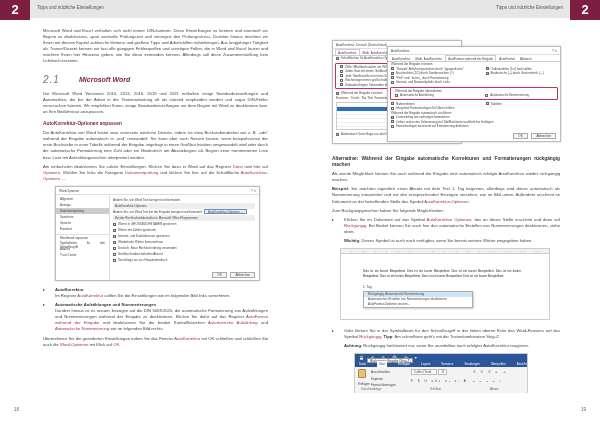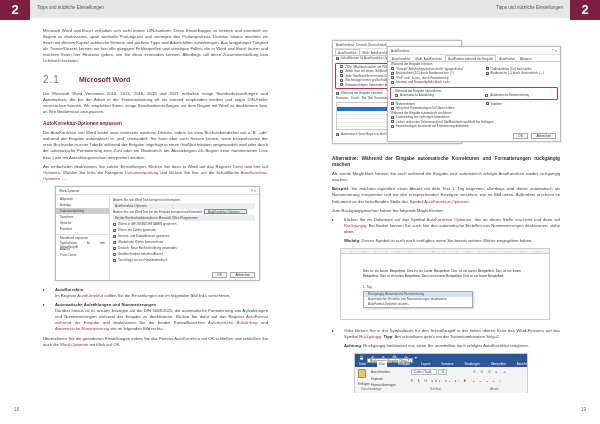--- a/index.html
+++ b/index.html
@@ -12,21 +12,21 @@
   .page.right .header-bar { left: 0; right: 30px; }
   .chap-box { position: absolute; top: 0; width: 30px; height: 20px; background: #7b1e3f; color: #fff; font-weight: bold; font-size: 13px; text-align: center; line-height: 20px; }
   .page.left .chap-box { left: 0; }
   .page.right .chap-box { right: 0; }
   .running-title { position: absolute; top: 5px; font-size: 4.5px; color: #555; }
   .page.left .running-title { left: 37px; }
   .page.right .running-title { right: 37px; }
   .content { position: absolute; left: 43px; width: 225px; font-size: 4.2px; line-height: 6.1px; color: #444; text-align: justify; }
   .page.right .content { left: 32px; width: 228px; }
   p { margin-bottom: 3px; }
-  .sec-head { display: flex; align-items: flex-end; margin: 12px 0 8px 0; }
+  .sec-head { display: flex; align-items: flex-end; margin: 12px 0 8px 0; font-style: italic; }
   .sec-num { font-size: 10px; color: #777; width: 36px; letter-spacing: 1px; }
   .sec-title { font-size: 7px; font-weight: bold; color: #7b1e3f; }
   .sub-head { font-size: 4.8px; font-weight: bold; color: #7b1e3f; margin: 6px 0 3px; }
   .sub-head.dark { color: #333; }
   .link { color: #a0325a; }
   .b { font-weight: bold; color: #333; }
   .bullet { position: relative; padding-left: 12px; margin-bottom: 3px; }
   .bullet::before { content: "\25B8"; position: absolute; left: 0; color: #7b1e3f; font-size: 4px; }
   .bt { font-weight: bold; color: #333; display: block; }
   .page-num { position: absolute; bottom: 12px; font-size: 4.5px; color: #666; }

